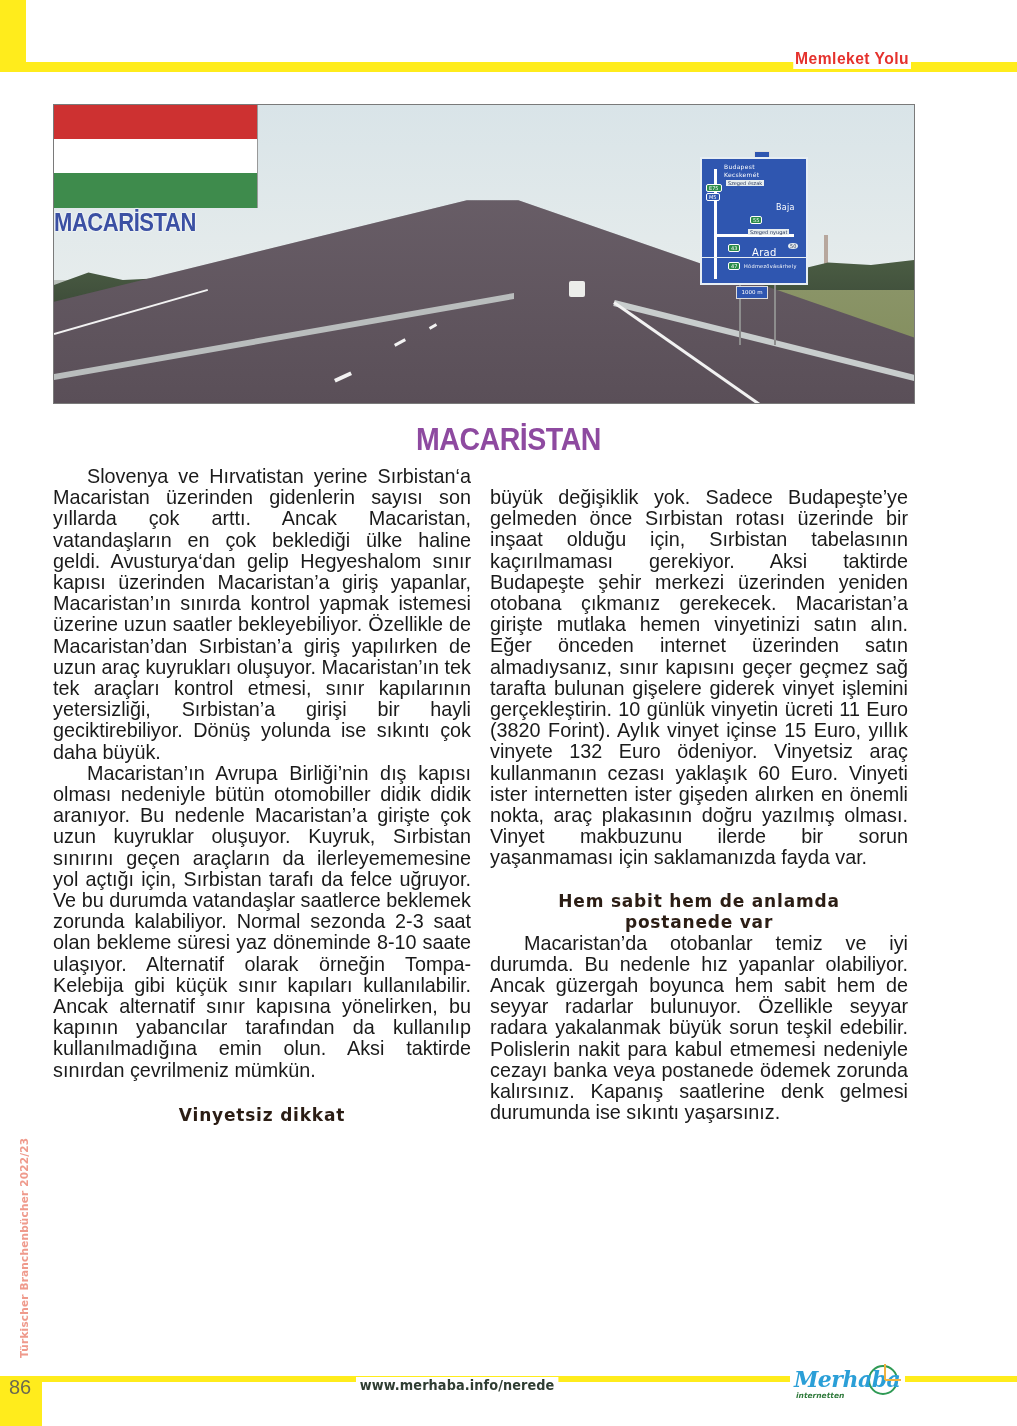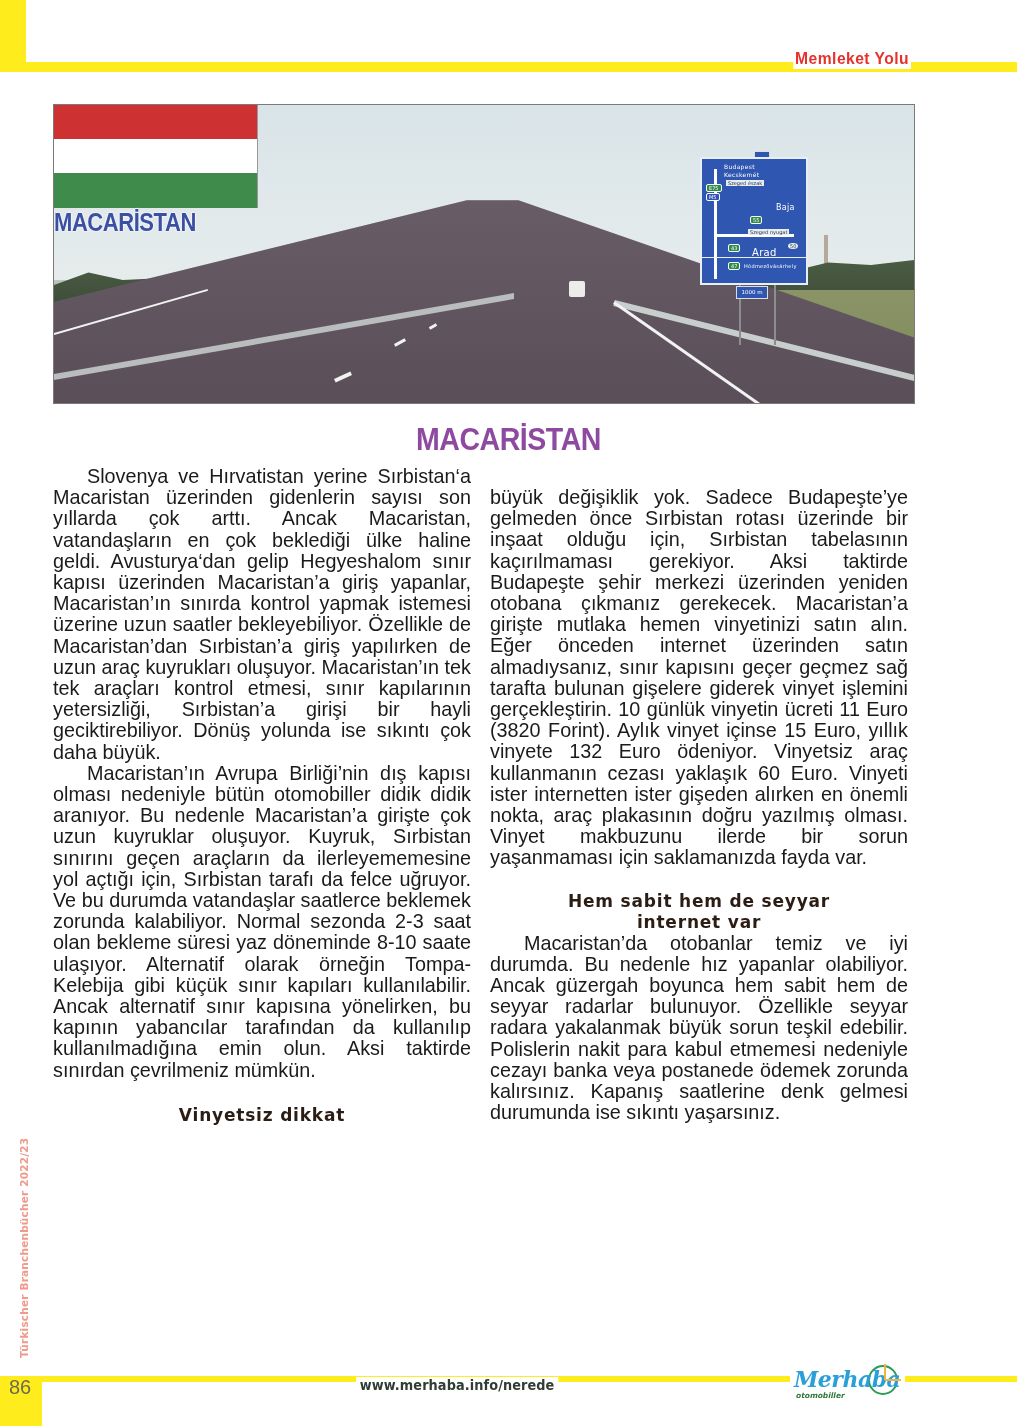--- a/index.html
+++ b/index.html
@@ -184,31 +184,31 @@
   <p class="indent">Slovenya ve Hırvatistan yerine Sırbistan‘a Macaristan üzerinden gidenlerin sayısı son yıllarda çok arttı. Ancak Macaristan, vatandaşların en çok beklediği ülke haline geldi. Avusturya‘dan gelip Hegyeshalom sınır kapısı üzerinden Macaristan’a giriş yapanlar, Macaristan’ın sınırda kontrol yapmak istemesi üzerine uzun saatler bekleyebiliyor. Özellikle de Macaristan’dan Sırbistan’a giriş yapılırken de uzun araç kuyrukları oluşuyor. Macaristan’ın tek tek araçları kontrol etmesi, sınır kapılarının yetersizliği, Sırbistan’a girişi bir hayli geciktirebiliyor. Dönüş yolunda ise sıkıntı çok daha büyük.</p>
   <p class="indent">Macaristan’ın Avrupa Birliği’nin dış kapısı olması nedeniyle bütün otomobiller didik didik aranıyor. Bu nedenle Macaristan’a girişte çok uzun kuyruklar oluşuyor. Kuyruk, Sırbistan sınırını geçen araçların da ilerleyememesine yol açtığı için, Sırbistan tarafı da felce uğruyor. Ve bu durumda vatandaşlar saatlerce beklemek zorunda kalabiliyor. Normal sezonda 2-3 saat olan bekleme süresi yaz döneminde 8-10 saate ulaşıyor. Alternatif olarak örneğin Tompa-Kelebija gibi küçük sınır kapıları kullanılabilir. Ancak alternatif sınır kapısına yönelirken, bu kapının yabancılar tarafından da kullanılıp kullanılmadığına emin olun. Aksi taktirde sınırdan çevrilmeniz mümkün.</p>
   <div class="gap-big"></div>
   <h3 class="subhead center">Vinyetsiz dikkat</h3>
 </div>
 
 <div class="col col-right" style="top:487px;">
   <p>büyük değişiklik yok. Sadece Budapeşte’ye gelmeden önce Sırbistan rotası üzerinde bir inşaat olduğu için, Sırbistan tabelasının kaçırılmaması gerekiyor. Aksi taktirde Budapeşte şehir merkezi üzerinden yeniden otobana çıkmanız gerekecek. Macaristan’a girişte mutlaka hemen vinyetinizi satın alın. Eğer önceden internet üzerinden satın almadıysanız, sınır kapısını geçer geçmez sağ tarafta bulunan gişelere giderek vinyet işlemini gerçekleştirin. 10 günlük vinyetin ücreti 11 Euro (3820 Forint). Aylık vinyet içinse 15 Euro, yıllık vinyete 132 Euro ödeniyor. Vinyetsiz araç kullanmanın cezası yaklaşık 60 Euro. Vinyeti ister internetten ister gişeden alırken en önemli nokta, araç plakasının doğru yazılmış olması. Vinyet makbuzunu ilerde bir sorun yaşanmaması için saklamanızda fayda var.</p>
   <div class="gap"></div>
   <h3 class="subhead center">
-    <span>Hem sabit hem de seyyar</span><br>
-    <span>internet var</span>
+    <span>Hem sabit hem de anlamda</span><br>
+    <span>postanede var</span>
   </h3>
   <p class="indent">Macaristan’da otobanlar temiz ve iyi durumda. Bu nedenle hız yapanlar olabiliyor. Ancak güzergah boyunca hem sabit hem de seyyar radarlar bulunuyor. Özellikle seyyar radara yakalanmak büyük sorun teşkil edebilir. Polislerin nakit para kabul etmemesi nedeniyle cezayı banka veya postanede ödemek zorunda kalırsınız. Kapanış saatlerine denk gelmesi durumunda ise sıkıntı yaşarsınız.</p>
 </div>
 
 <div class="side-text">Türkischer Branchenbücher 2022/23</div>
 
 <div class="footer-yellow-bar"></div>
 <div class="footer-yellow-left"></div>
 <div class="page-number">86</div>
 <div class="footer-url">www.merhaba.info/nerede</div>
 <div class="logo">
   <div class="logo-ring"></div>
   <div class="logo-text">Merhaba</div>
-  <div class="logo-sub">otomobiller</div>
+  <div class="logo-sub">internetten</div>
 </div>
 <div class="logo-cross-v" style="left:884px; top:1364px;"></div>
 <div class="logo-cross-h" style="left:885px; top:1379px;"></div>
 
 </body></html>

